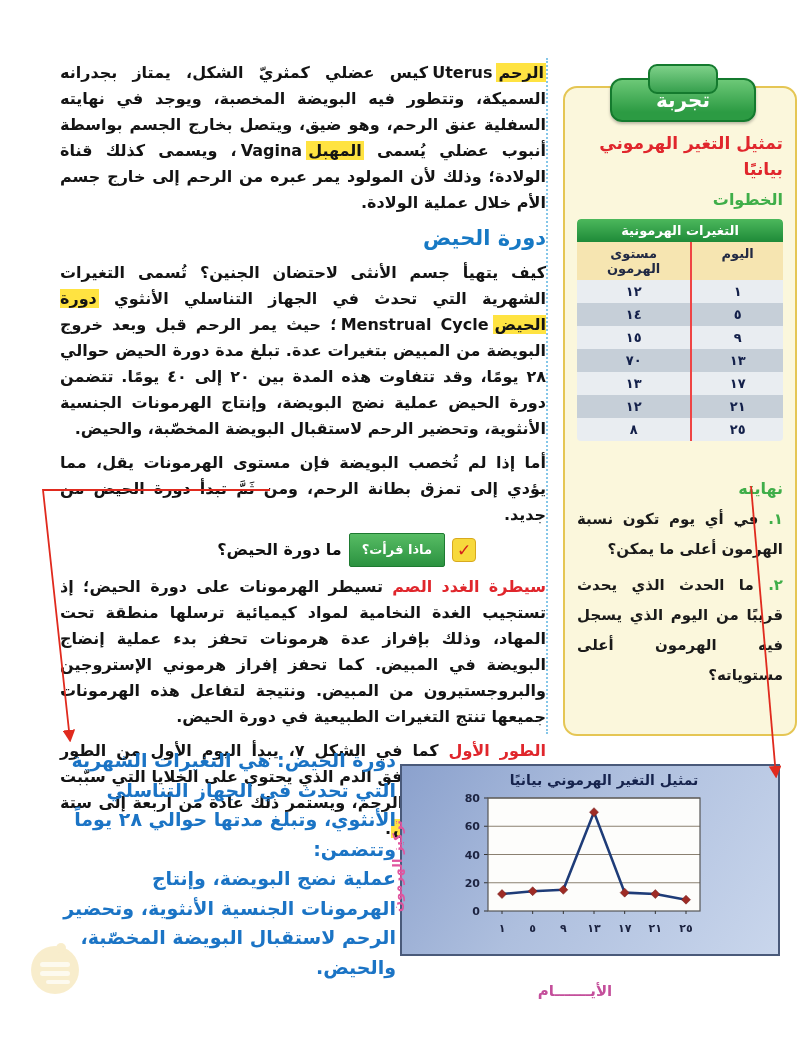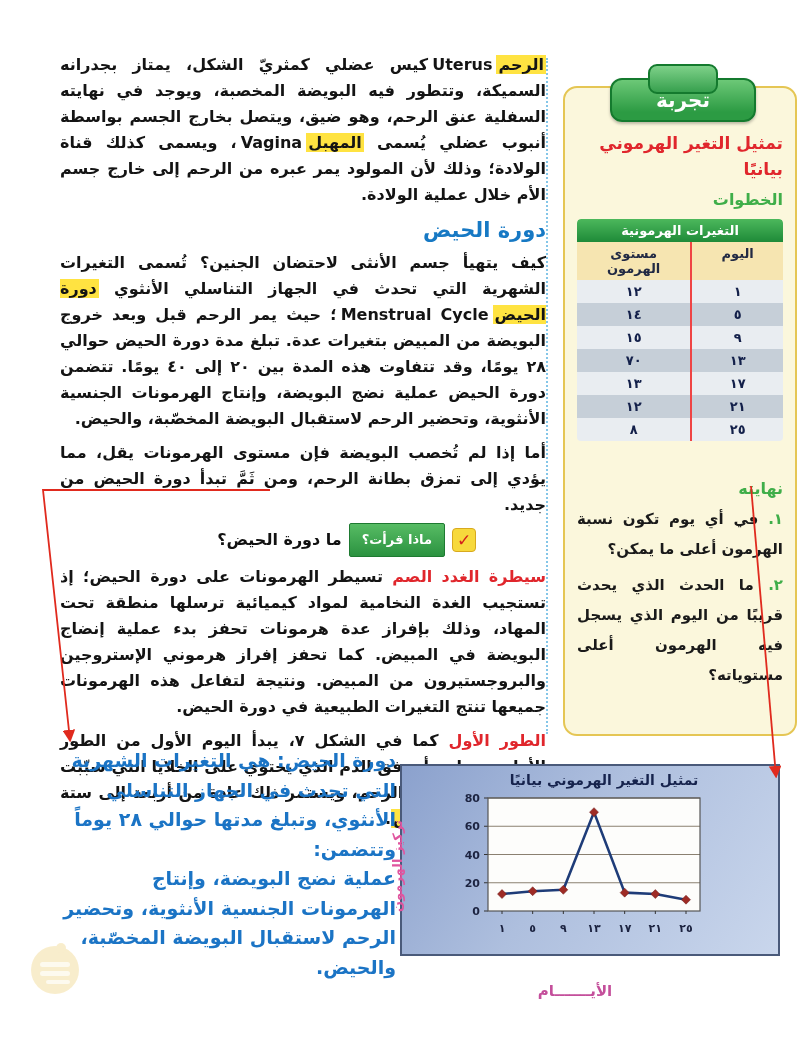--- a/index.html
+++ b/index.html
@@ -6,21 +6,21 @@
   body{
     width:800px;height:1040px;position:relative;background:#ffffff;
     font-family:"DejaVu Sans", sans-serif;overflow:hidden;
   }
   
   .main-col{
     position:absolute;left:60px;top:52px;width:486px;
     direction:rtl;text-align:justify;color:#141414;
     font-size:16px;line-height:26px;font-weight:bold;
   }
-  .main-col p{margin:0 0 8px 0;}
+  .main-col p{margin:8px 0 8px 0;}
   .hl{background:#FFE341;padding:0 2px;}
   .latin{margin:0 4px;font-weight:bold;}
   .section-heading{
     color:#1779C4;font-size:21px;font-weight:bold;margin:4px 0 6px 0;line-height:28px;
   }
   .red-lead{color:#E0262C;}
   .dotted-sep{
     position:absolute;left:546px;top:58px;height:676px;width:0;
     border-left:2px dotted #85C6E8;
   }

